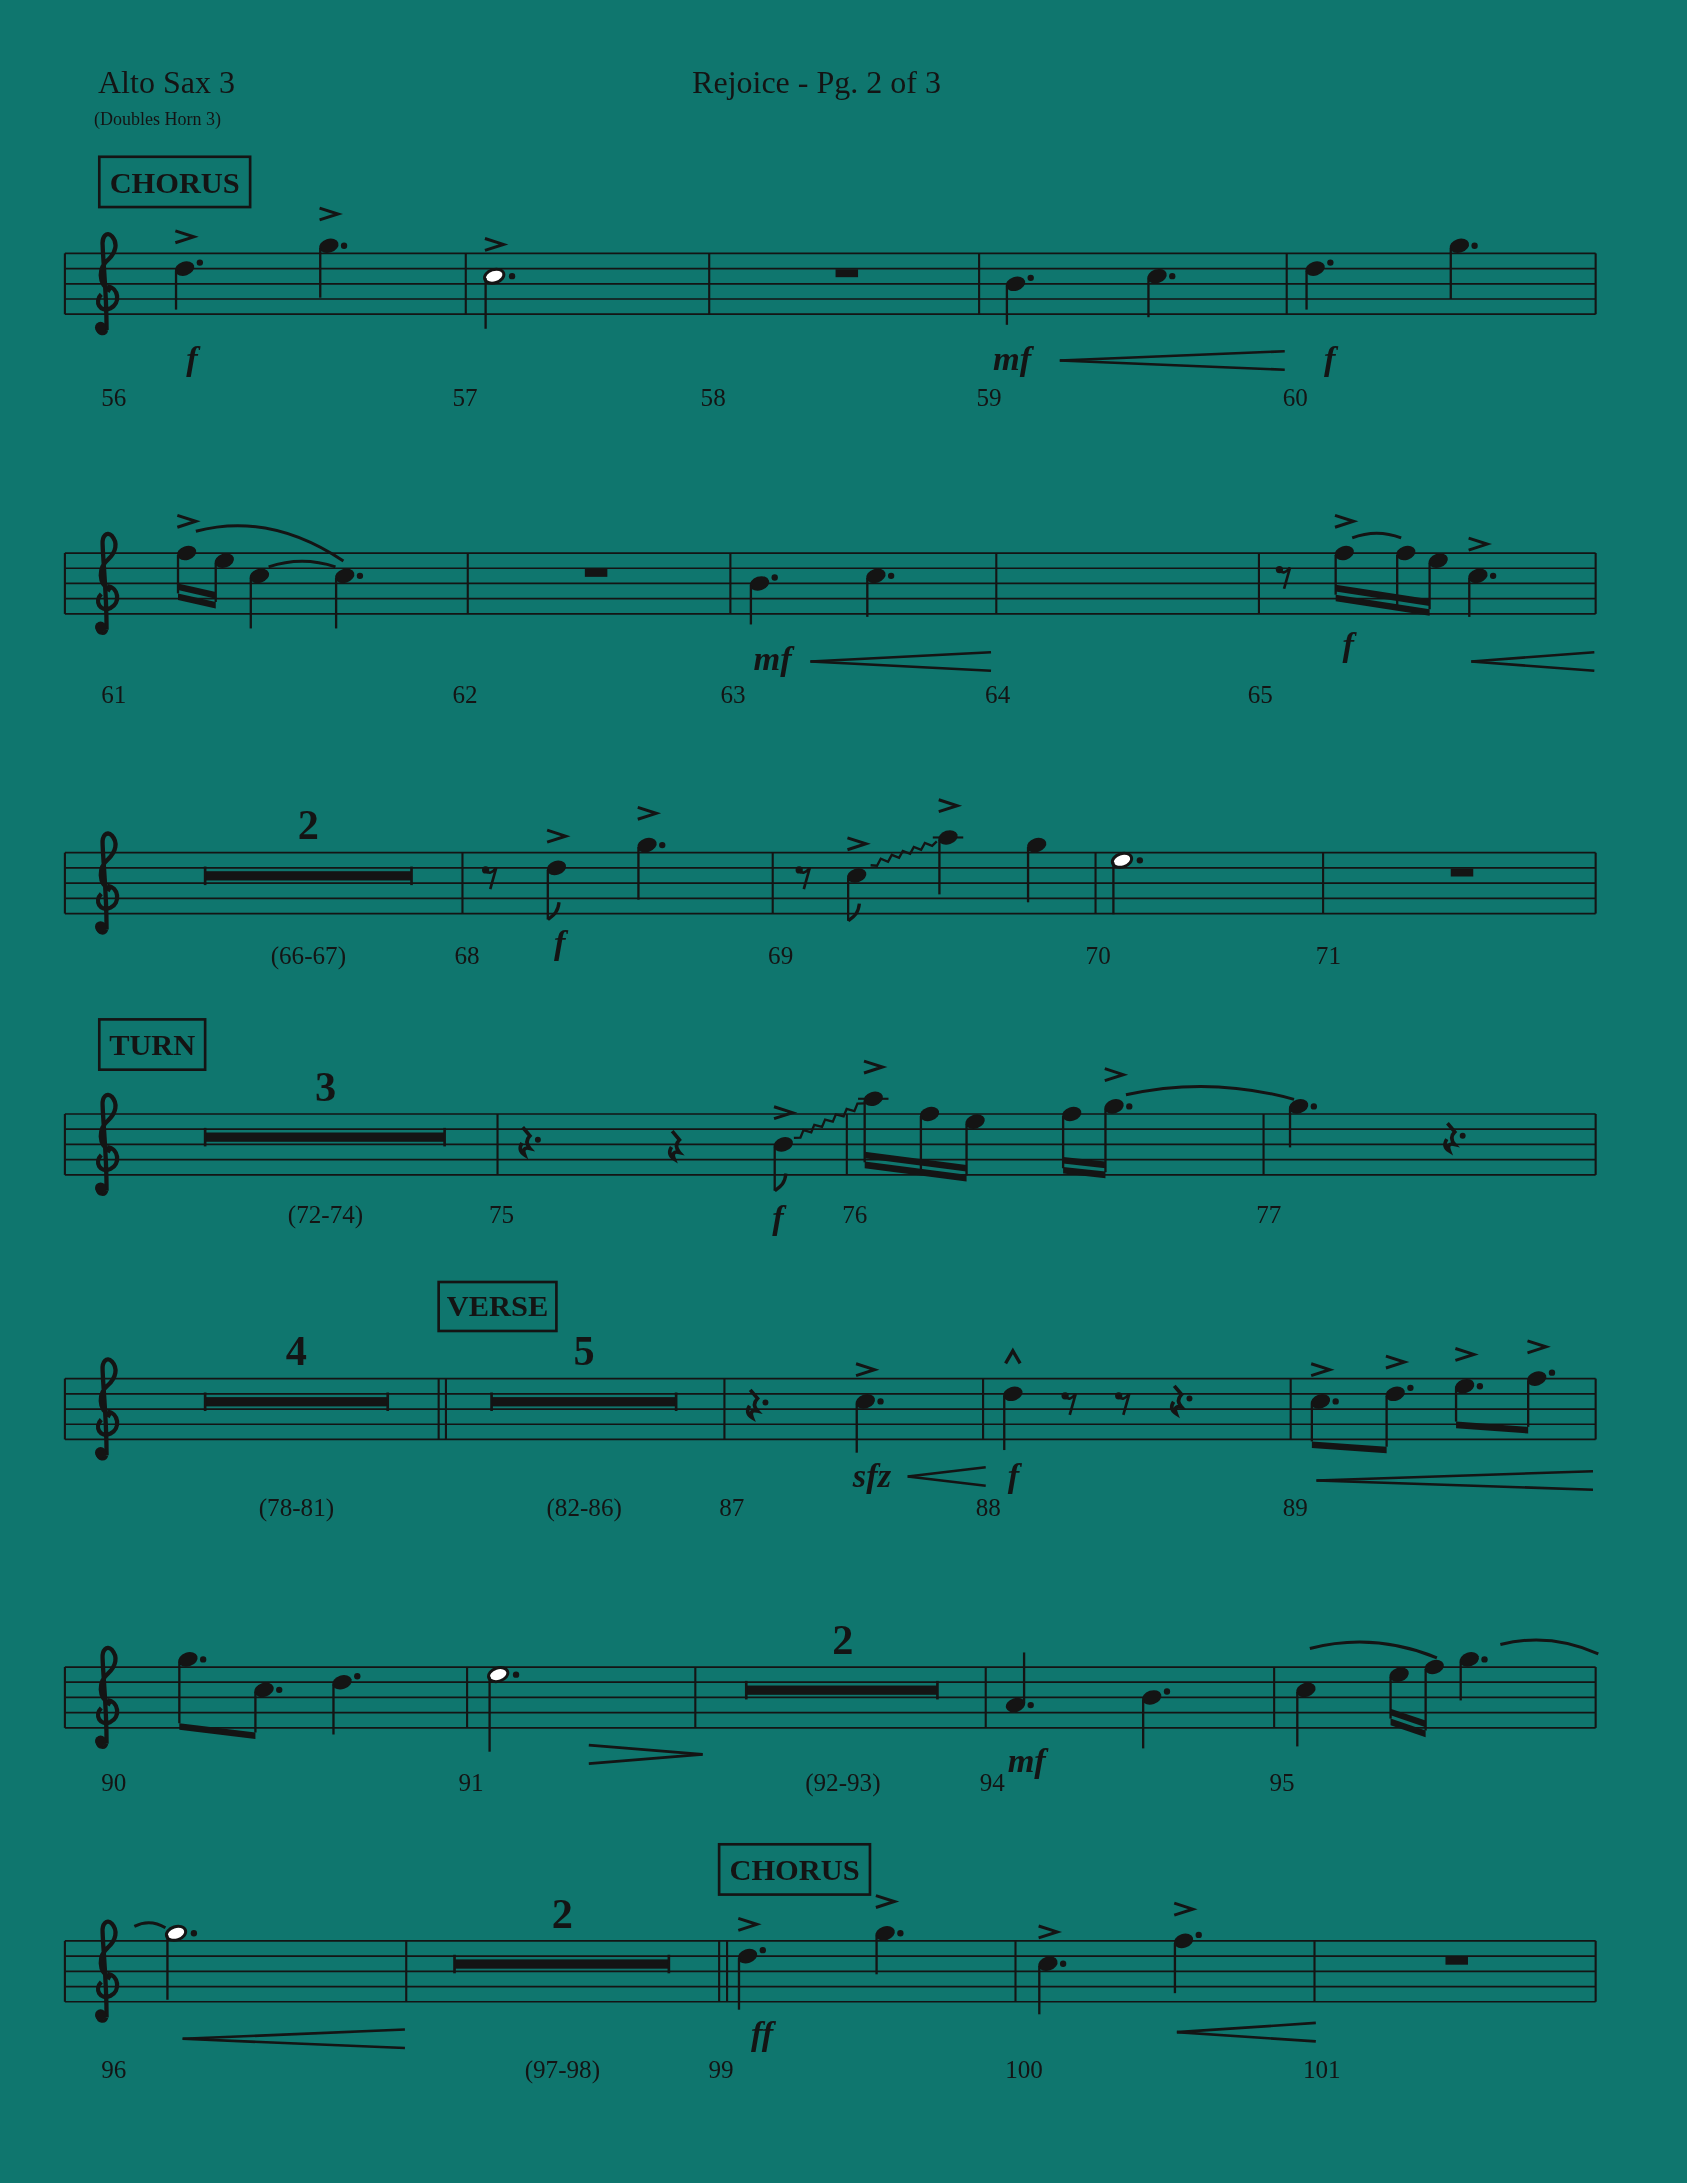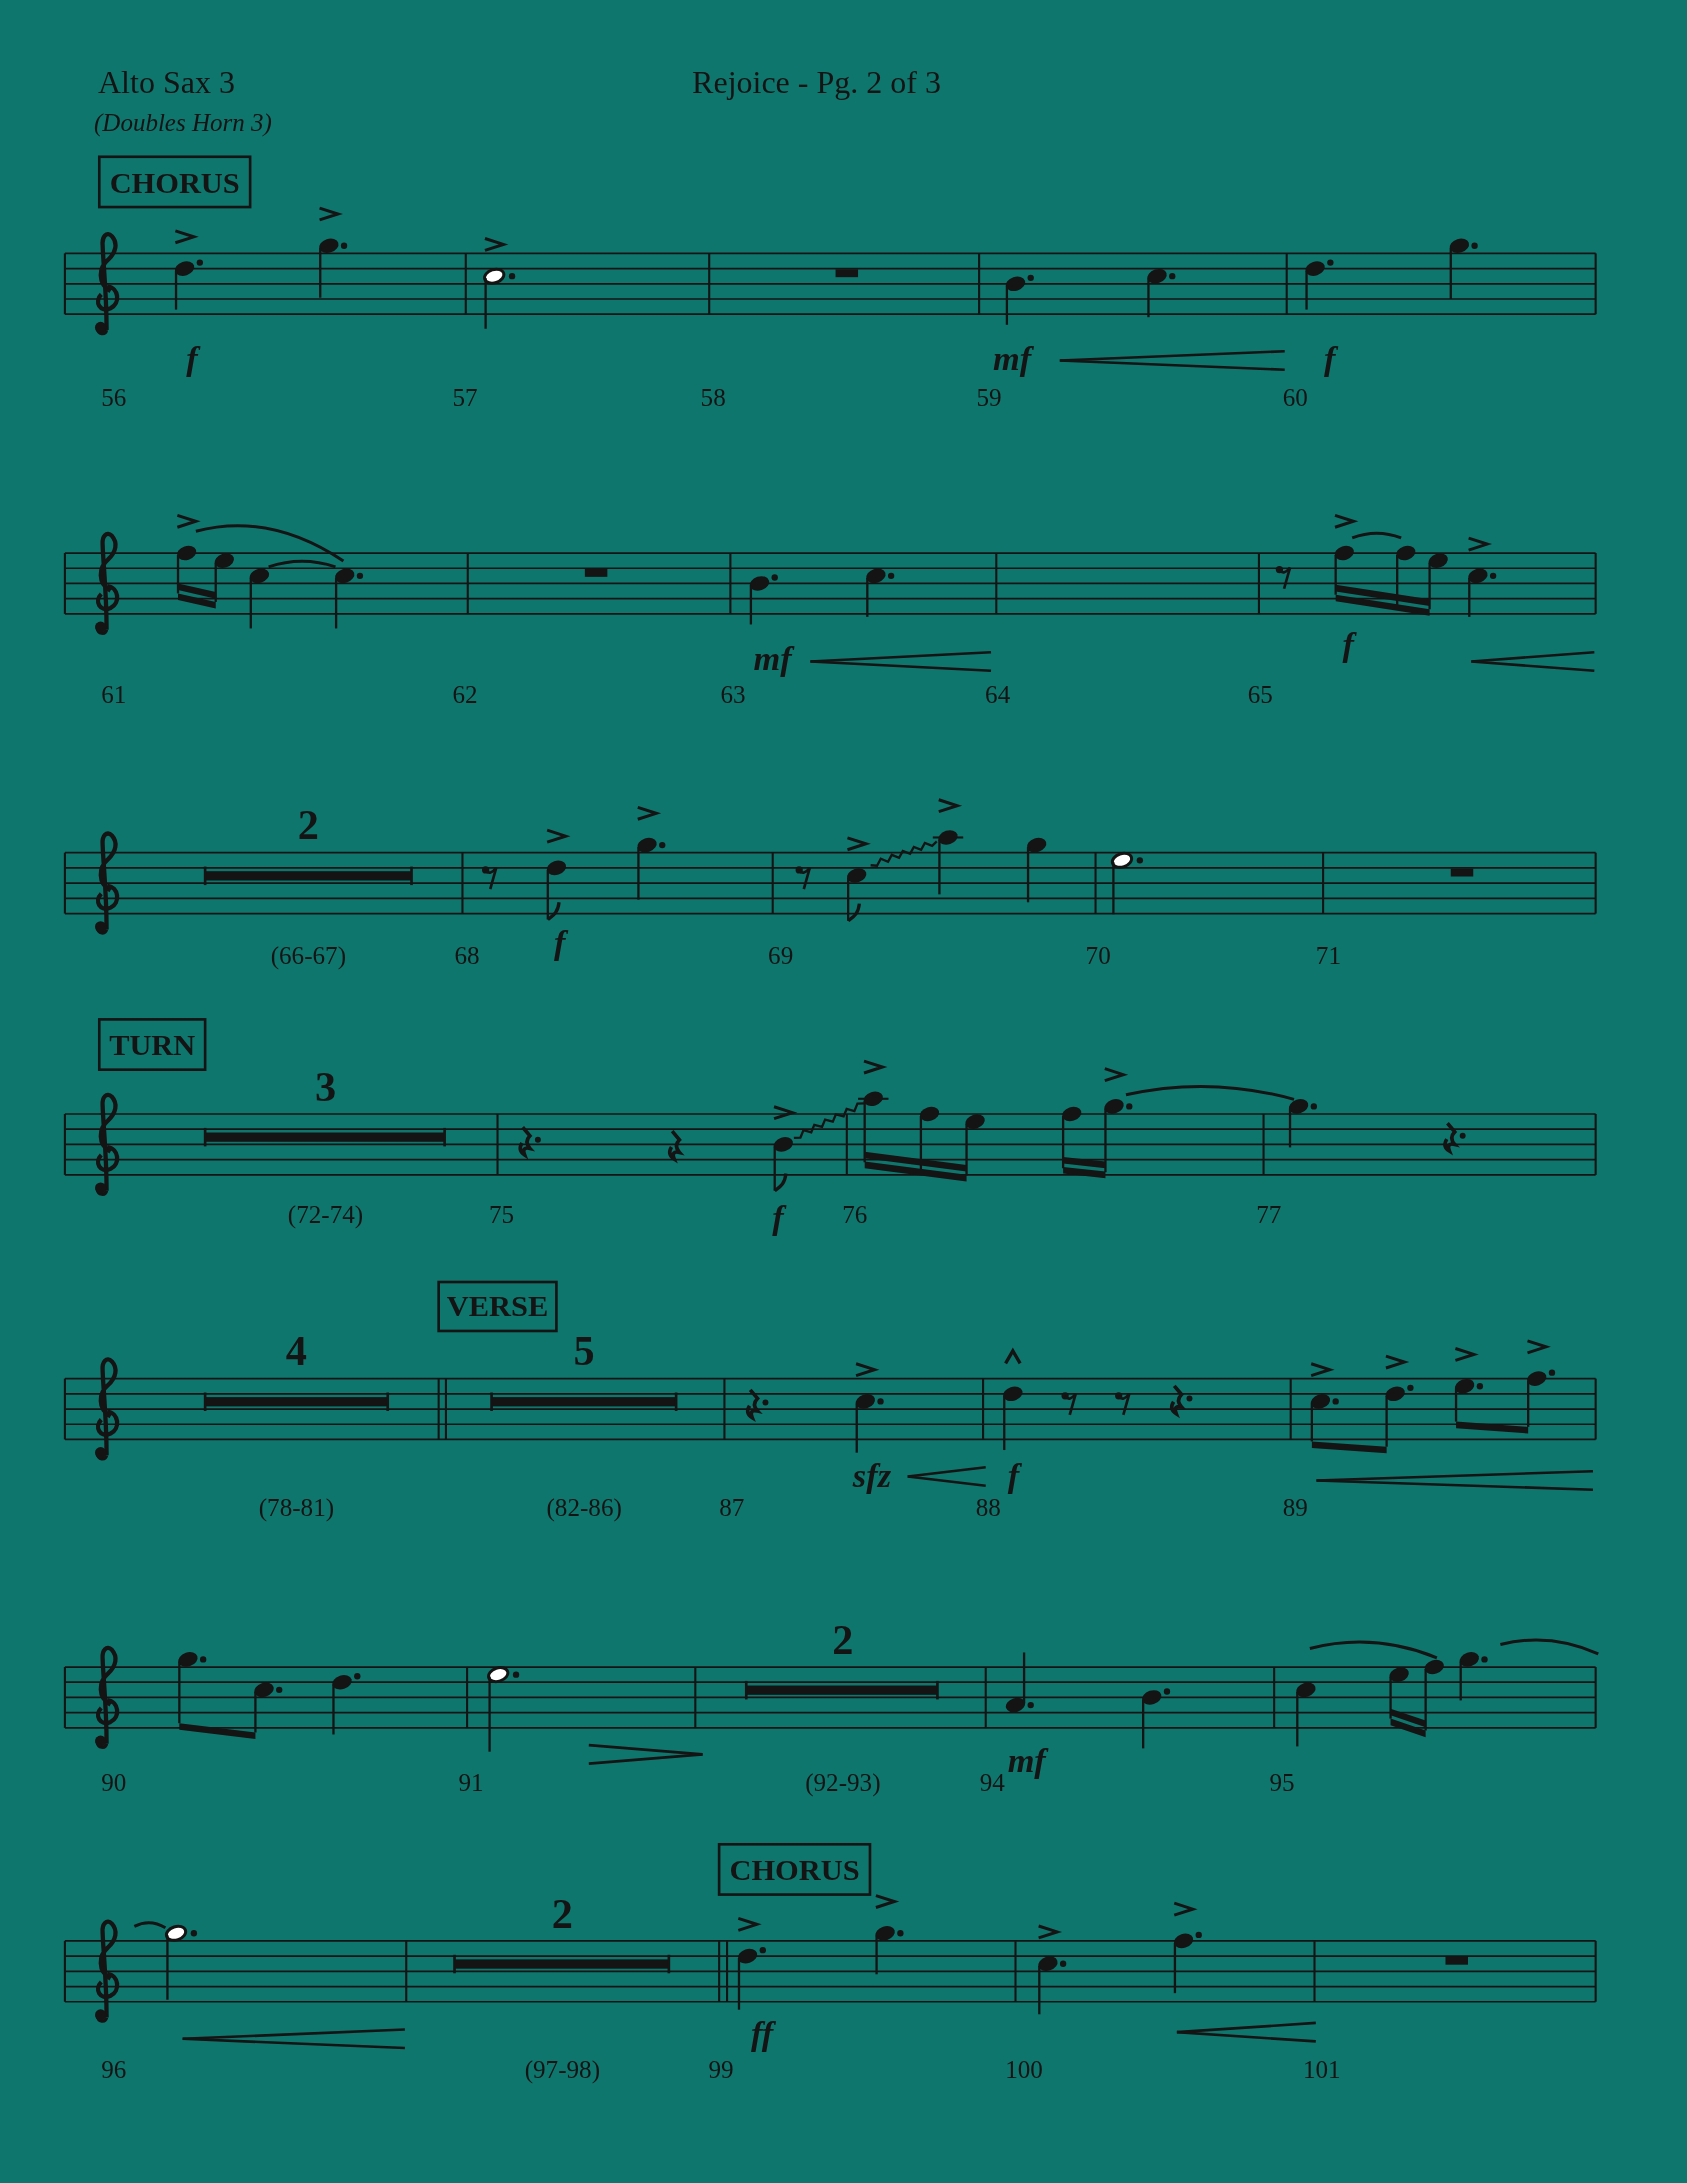--- a/index.html
+++ b/index.html
@@ -1,19 +1,19 @@
 <!DOCTYPE html>
 <html style="font-size:10.6px"><head>
 <meta charset="utf-8">
 <style>
   html,body{margin:0;padding:0;background:#e8e8e8;}
   .page{position:relative;width:1687px;height:2183px;background:#0f766e;overflow:hidden;
         font-family:"Liberation Serif","DejaVu Serif",serif;color:#141414;}
   .hdr-part{position:absolute;left:98px;top:64px;font-size:32px;}
-  .hdr-sub{position:absolute;left:94px;top:109px;font-size:25px;font-style:italic;}
+  .hdr-sub{position:absolute;left:94px;top:109px;font-size:18px;}
   .hdr-title{position:absolute;left:0;top:64px;width:1633px;text-align:center;font-size:32px;}
   #score-svg{position:absolute;left:0;top:0;}
 </style>
 </head>
 <body>
 
 <div class="page">
   <div class="hdr-part">Alto Sax 3</div>
   <div class="hdr-sub">(Doubles Horn 3)</div>
   <div class="hdr-title">Rejoice - Pg. 2 of 3</div>

